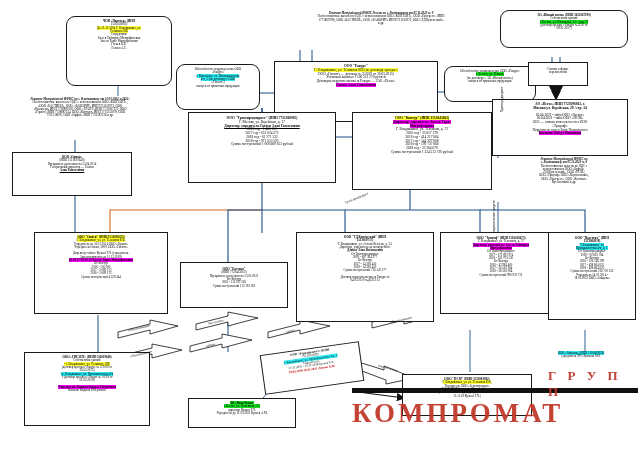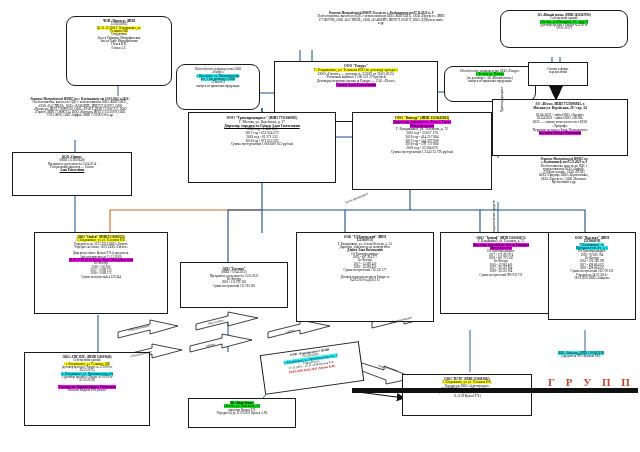--- a/index.html
+++ b/index.html
@@ -51,21 +51,21 @@
   }
   .wm{
     position:absolute;z-index:6;
     font-family:"Liberation Serif", serif;
     color:#c0392b;
     letter-spacing:1px;
     font-weight:bold;
     opacity:.95;
   }
   .wm-main{font-size:27px;left:352px;top:398px;letter-spacing:3px;}
-  .wm-sub{font-size:11px;left:548px;top:376px;letter-spacing:4px;}
+  .wm-sub{font-size:13px;left:548px;top:368px;letter-spacing:4px;}
   .bannerbar{position:absolute;background:#111;z-index:5;}
 </style>
 </head>
 <body>
 
 <div class="canvas">
 
   <svg class="links" viewBox="0 0 640 452">
     <defs>
       <marker id="ar" markerWidth="6" markerHeight="6" refX="5" refY="3" orient="auto">
@@ -379,15 +379,16 @@
   <div class="arrowtag" style="left:206px;top:343px;transform:rotate(-13deg);">займы</div>
   <div class="arrowtag" style="left:208px;top:320px;transform:rotate(-13deg);">без оплаты</div>
   <div class="arrowtag" style="left:286px;top:329px;transform:rotate(-13deg);">купил</div>
   <div class="arrowtag" style="left:378px;top:366px;transform:rotate(16deg);">перечисление</div>
   <div class="arrowtag" style="left:390px;top:318px;transform:rotate(-13deg);">обналичивание</div>
   <div class="arrowtag" style="left:344px;top:196px;transform:rotate(-22deg);">Транспродмаркет</div>
   <div class="arrowtag" style="left:500px;top:112px;transform:rotate(-90deg);transform-origin:0 0;">Транспродмаркет</div>
   <div class="arrowtag" style="left:492px;top:232px;transform:rotate(-90deg);transform-origin:0 0;">перечисление средств</div>
 
   <div class="bannerbar" style="left:352px;top:388px;width:286px;height:5px;"></div>
+  <div class="wm wm-main">КОМПРОМАТ</div>
   <div class="wm wm-sub">Г Р У П П</div>
 
 </div>
 
 </body></html>

